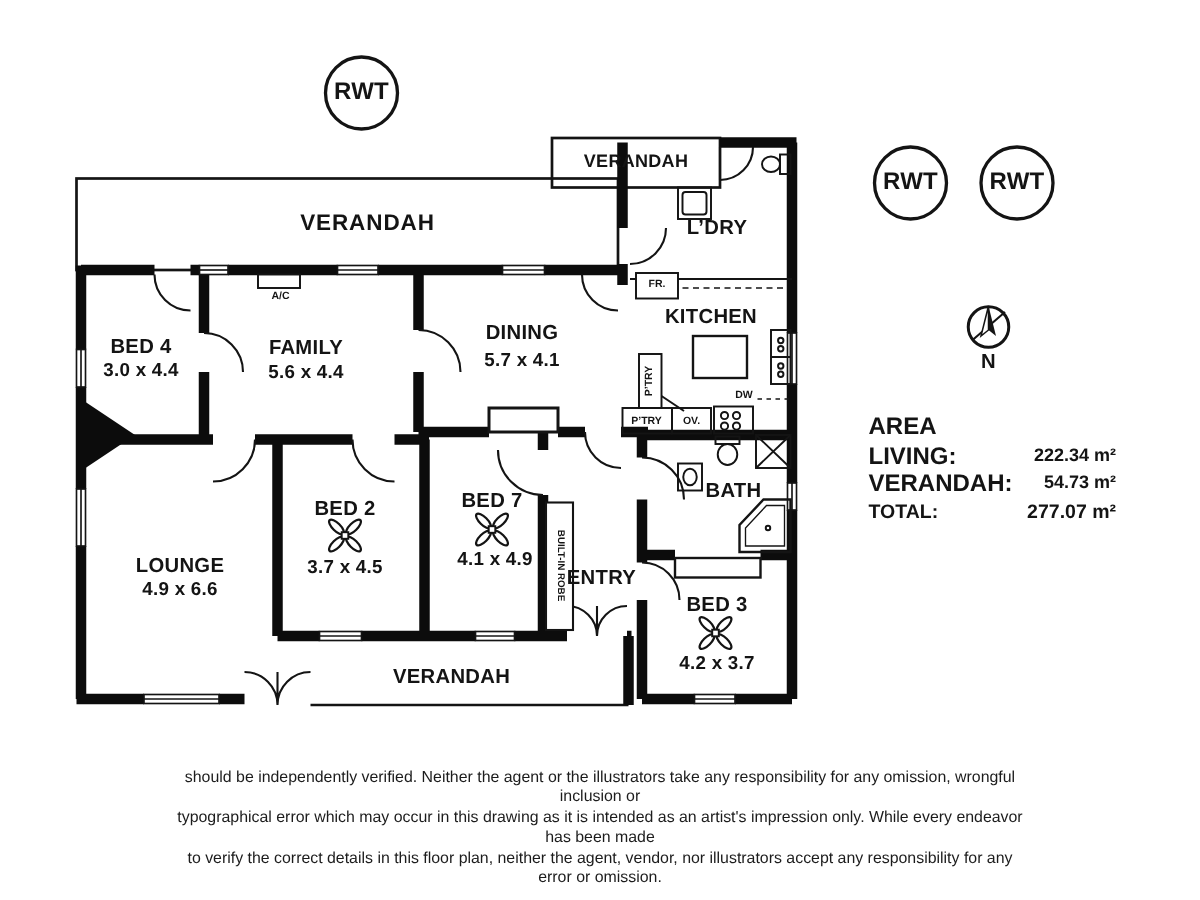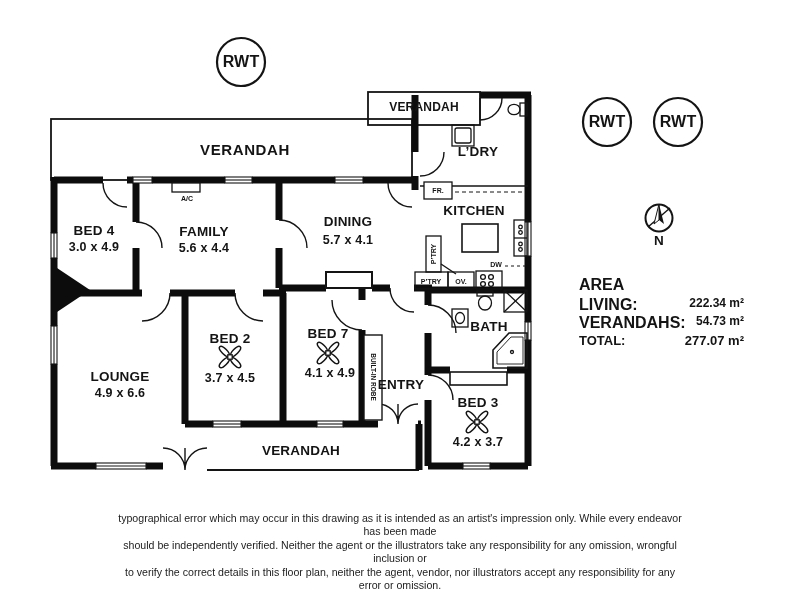--- a/index.html
+++ b/index.html
@@ -186,21 +186,21 @@
 
   <div class="lbl sm" style="left:241px;top:62px">RWT</div>
   <div class="lbl sm" style="left:607px;top:122px">RWT</div>
   <div class="lbl sm" style="left:678px;top:122px">RWT</div>
 
   <div class="lbl big" style="left:245px;top:149px">VERANDAH</div>
   <div class="lbl" style="left:424px;top:107px;font-size:12px">VERANDAH</div>
   <div class="lbl mid" style="left:301px;top:451px">VERANDAH</div>
 
   <div class="lbl room" style="left:94px;top:231px">BED 4</div>
-  <div class="lbl dims" style="left:94px;top:247px">3.0 x 4.9</div>
+  <div class="lbl dims" style="left:94px;top:247px">3.0 x 4.4</div>
   <div class="lbl room" style="left:204px;top:232px">FAMILY</div>
   <div class="lbl dims" style="left:204px;top:248px">5.6 x 4.4</div>
   <div class="lbl room" style="left:348px;top:222px">DINING</div>
   <div class="lbl dims" style="left:348px;top:240px">5.7 x 4.1</div>
   <div class="lbl mid" style="left:474px;top:211px">KITCHEN</div>
   <div class="lbl mid" style="left:478px;top:152px">L’DRY</div>
   <div class="lbl room" style="left:120px;top:377px">LOUNGE</div>
   <div class="lbl dims" style="left:120px;top:393px">4.9 x 6.6</div>
   <div class="lbl room" style="left:230px;top:339px">BED 2</div>
   <div class="lbl dims" style="left:230px;top:378px">3.7 x 4.5</div>
@@ -218,25 +218,25 @@
   <div class="lbl tiny" style="left:461px;top:281px">OV.</div>
   <div class="lbl tiny" style="left:496px;top:264px">DW</div>
   <div class="lbl tiny rot-cw" style="left:373px;top:377px;font-size:6.5px">BUILT-IN ROBE</div>
 
   <div class="lbl mid" style="left:659px;top:241px">N</div>
 
   <div>
     <div class="area-lbl" style="top:276px">AREA</div>
     <div class="area-lbl" style="top:296px">LIVING:</div>
     <div class="area-val" style="top:296px">222.34 m²</div>
-    <div class="area-lbl" style="top:314px">VERANDAHS:</div>
+    <div class="area-lbl" style="top:314px">VERANDAH:</div>
     <div class="area-val" style="top:314px">54.73 m²</div>
     <div class="area-lbl area-total" style="top:333px">TOTAL:</div>
     <div class="area-val area-total" style="top:333px">277.07 m²</div>
   </div>
 
   <div class="disclaimer">
+    <div>should be independently verified. Neither the agent or the illustrators take any responsibility for any omission, wrongful inclusion or</div>
     <div>typographical error which may occur in this drawing as it is intended as an artist's impression only. While every endeavor has been made</div>
-    <div>should be independently verified. Neither the agent or the illustrators take any responsibility for any omission, wrongful inclusion or</div>
     <div>to verify the correct details in this floor plan, neither the agent, vendor, nor illustrators accept any responsibility for any error or omission.</div>
   </div>
 
 </div>
 
 </body></html>

